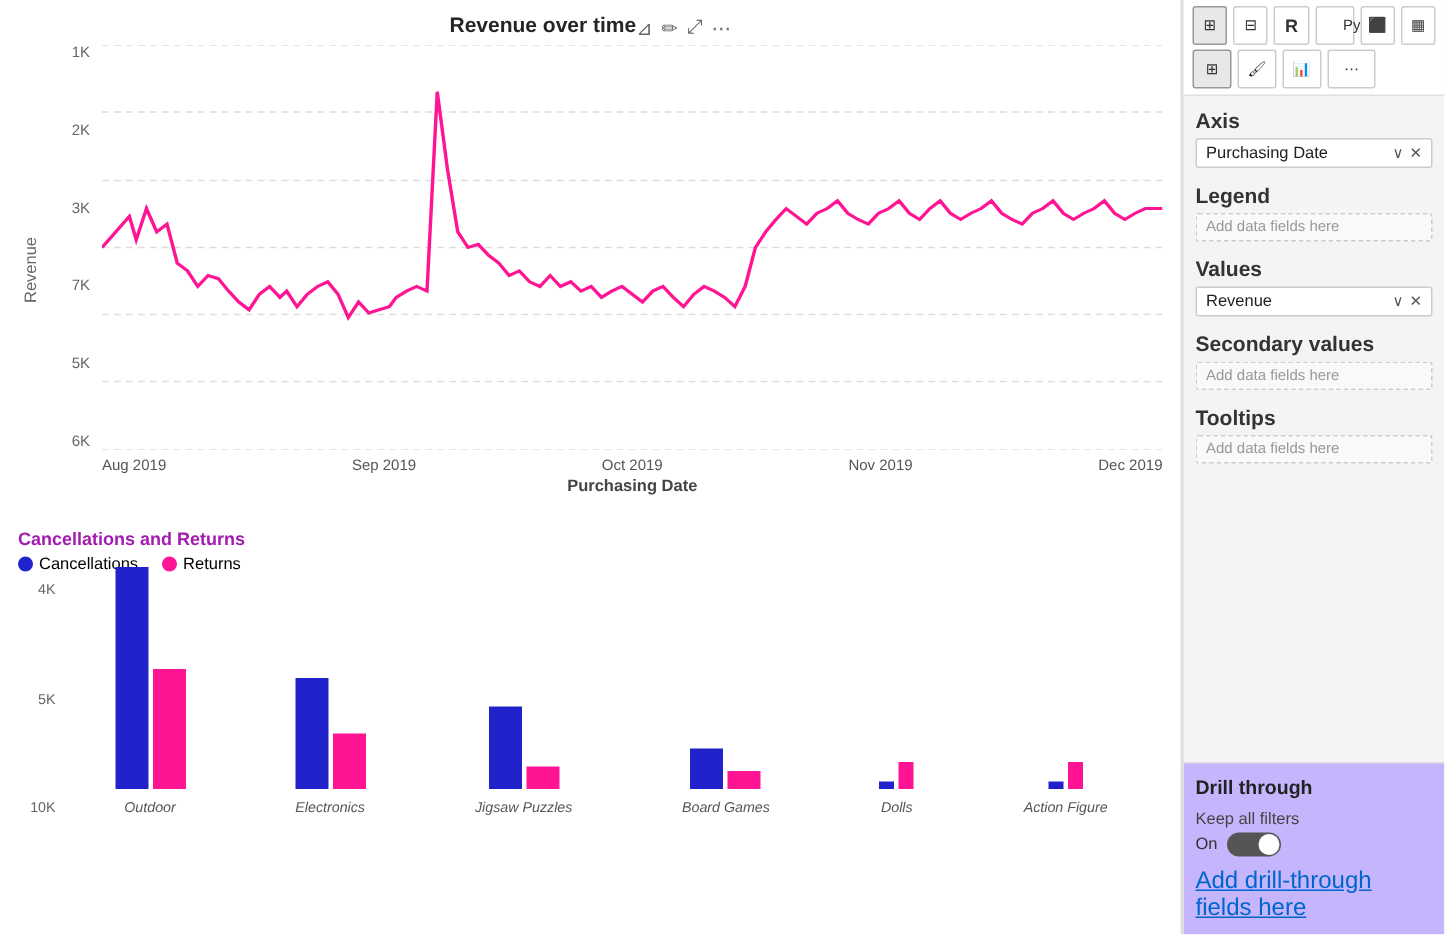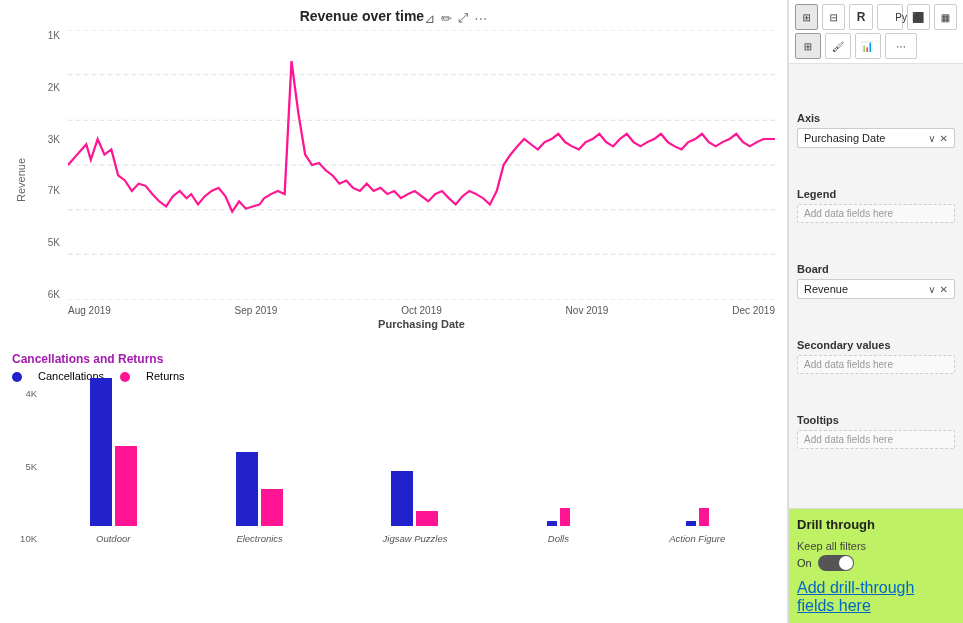--- a/index.html
+++ b/index.html
@@ -122,22 +122,22 @@
       margin-bottom: 4px;
     }
     .chart2-legend {
       display: flex;
       gap: 16px;
       margin-bottom: 6px;
       font-size: 11px;
     }
     .legend-item {
       display: flex;
-      align-items: flex-end;
-      gap: 16px;
+      align-items: center;
+      gap: 4px;
     }
     .legend-dot {
       width: 10px; height: 10px;
       border-radius: 50%;
       display: inline-block;
     }
     .bar-chart-wrap {
       height: 180px;
       display: flex;
       align-items: flex-end;
@@ -236,25 +236,24 @@
     
     .fields-section {
       padding: 8px 8px 4px 8px;
       flex: 1;
     }
     .field-group {
       margin-bottom: 10px;
     }
     .field-label {
       font-weight: 600;
-      font-size: 11px;
+      font-size: 14px;
       color: #333;
       margin-bottom: 4px;
       display: block;
-      margin-top: 40px;
     }
     .field-chip {
       background: #fff;
       border: 1px solid #ccc;
       border-radius: 2px;
       padding: 3px 6px;
       display: flex;
       align-items: center;
       justify-content: space-between;
       font-size: 11px;
@@ -278,21 +277,21 @@
       padding: 3px 6px;
       font-size: 10px;
       color: #999;
       margin-bottom: 2px;
     }
 
     
     .drill-through-section {
       padding: 8px 8px;
       border-top: 1px solid #ddd;
-      background: #bef264;
+      background: #c4b5fd;
     }
     .drill-title {
       font-size: 13px;
       font-weight: 700;
       color: #222;
       margin-bottom: 8px;
     }
     .drill-row {
       margin-bottom: 8px;
     }
@@ -538,20 +537,27 @@
         </div>
 
         <div class="bar-group">
           <div class="bar-group-bars">
             <div class="bar bar-blue" style="height:55px;"></div>
             <div class="bar bar-pink" style="height:15px;"></div>
           </div>
           <div class="bar-group-label">Jigsaw Puzzles</div>
         </div>
 
+        <div class="bar-group">
+          <div class="bar-group-bars">
+            <div class="bar bar-blue" style="height:27px;"></div>
+            <div class="bar bar-pink" style="height:12px;"></div>
+          </div>
+          <div class="bar-group-label">Board Games</div>
+        </div>
 
         <div class="bar-group">
           <div class="bar-group-bars">
             <div class="bar bar-blue bar-thin" style="height:5px;"></div>
             <div class="bar bar-pink bar-thin" style="height:18px;"></div>
           </div>
           <div class="bar-group-label">Dolls</div>
         </div>
 
         <div class="bar-group">
@@ -598,21 +604,21 @@
         </span>
       </div>
     </div>
 
     <div class="field-group">
       <span class="field-label">Legend</span>
       <div class="field-placeholder">Add data fields here</div>
     </div>
 
     <div class="field-group">
-      <span class="field-label">Board</span>
+      <span class="field-label">Values</span>
       <div class="field-chip">
         <span>Revenue</span>
         <span class="field-chip-icons">
           <span class="field-chip-icon">∨</span>
           <span class="field-chip-icon">✕</span>
         </span>
       </div>
     </div>
 
     <div class="field-group">

